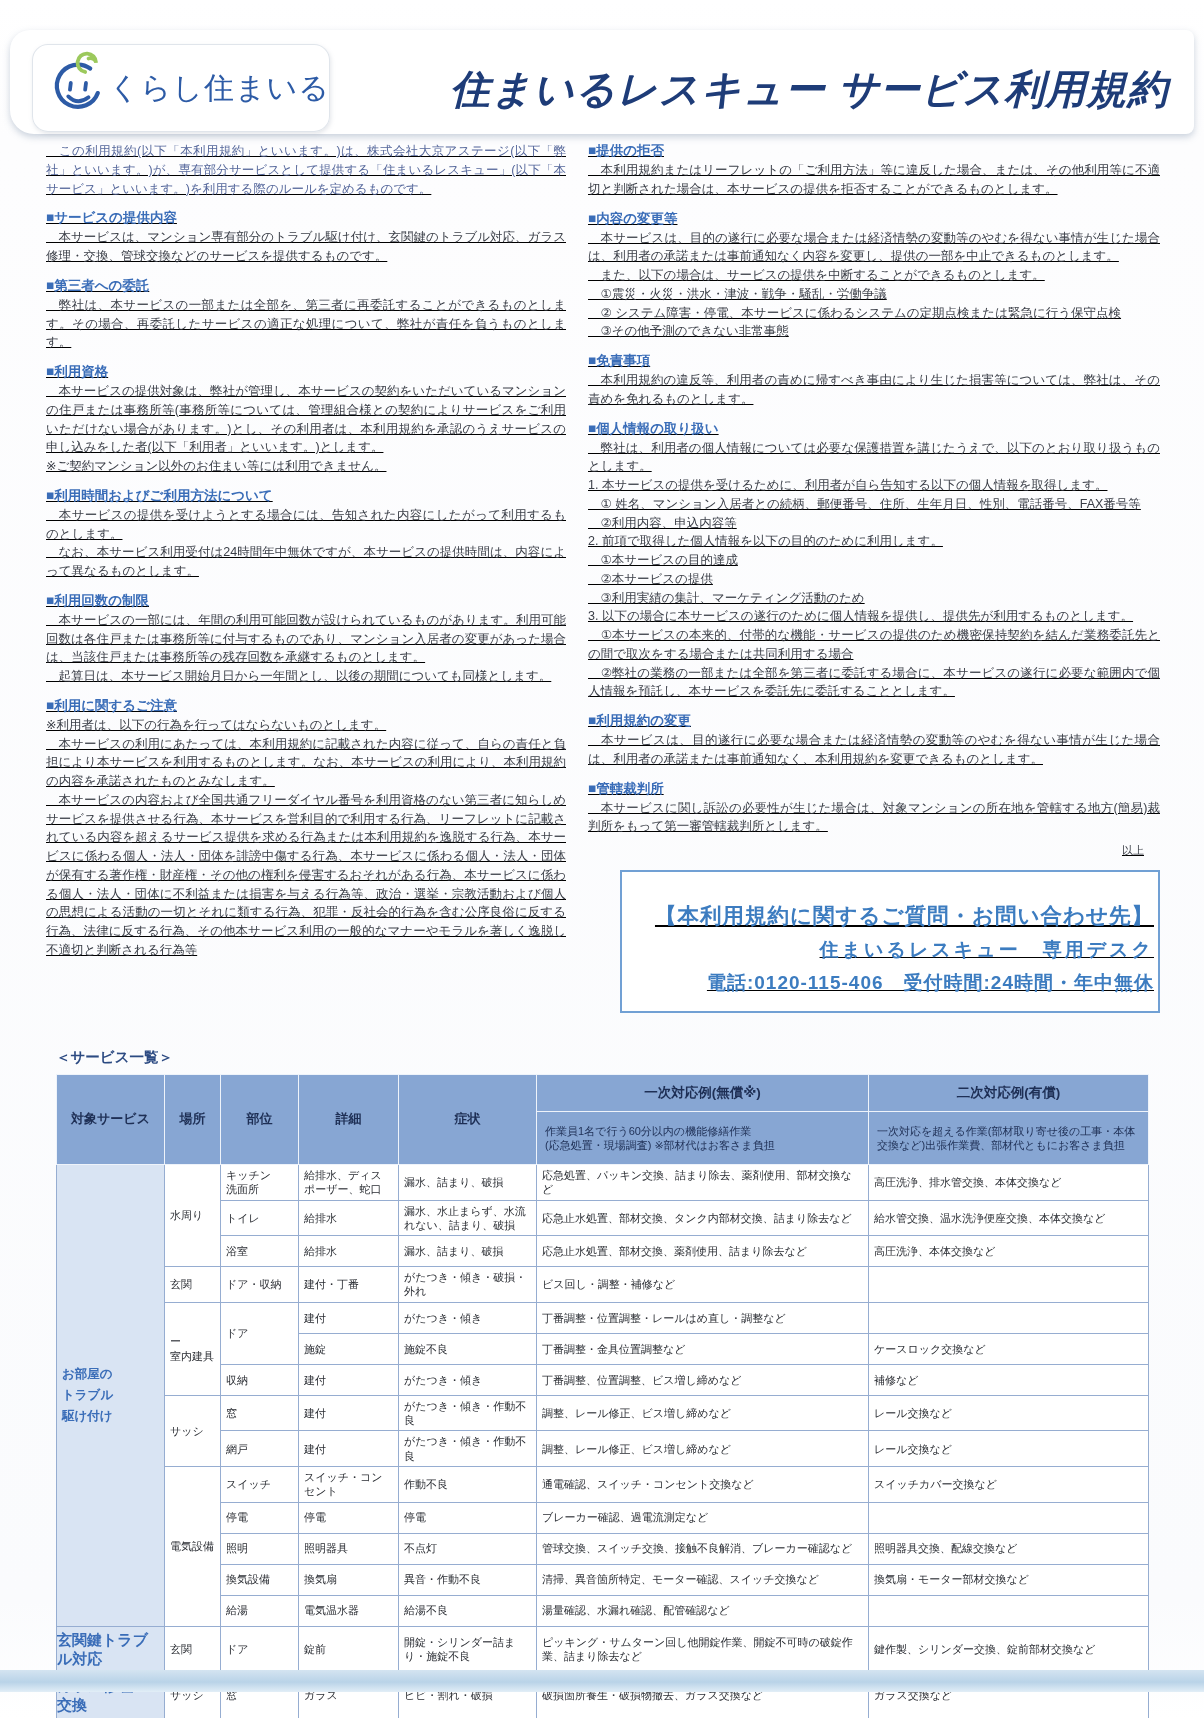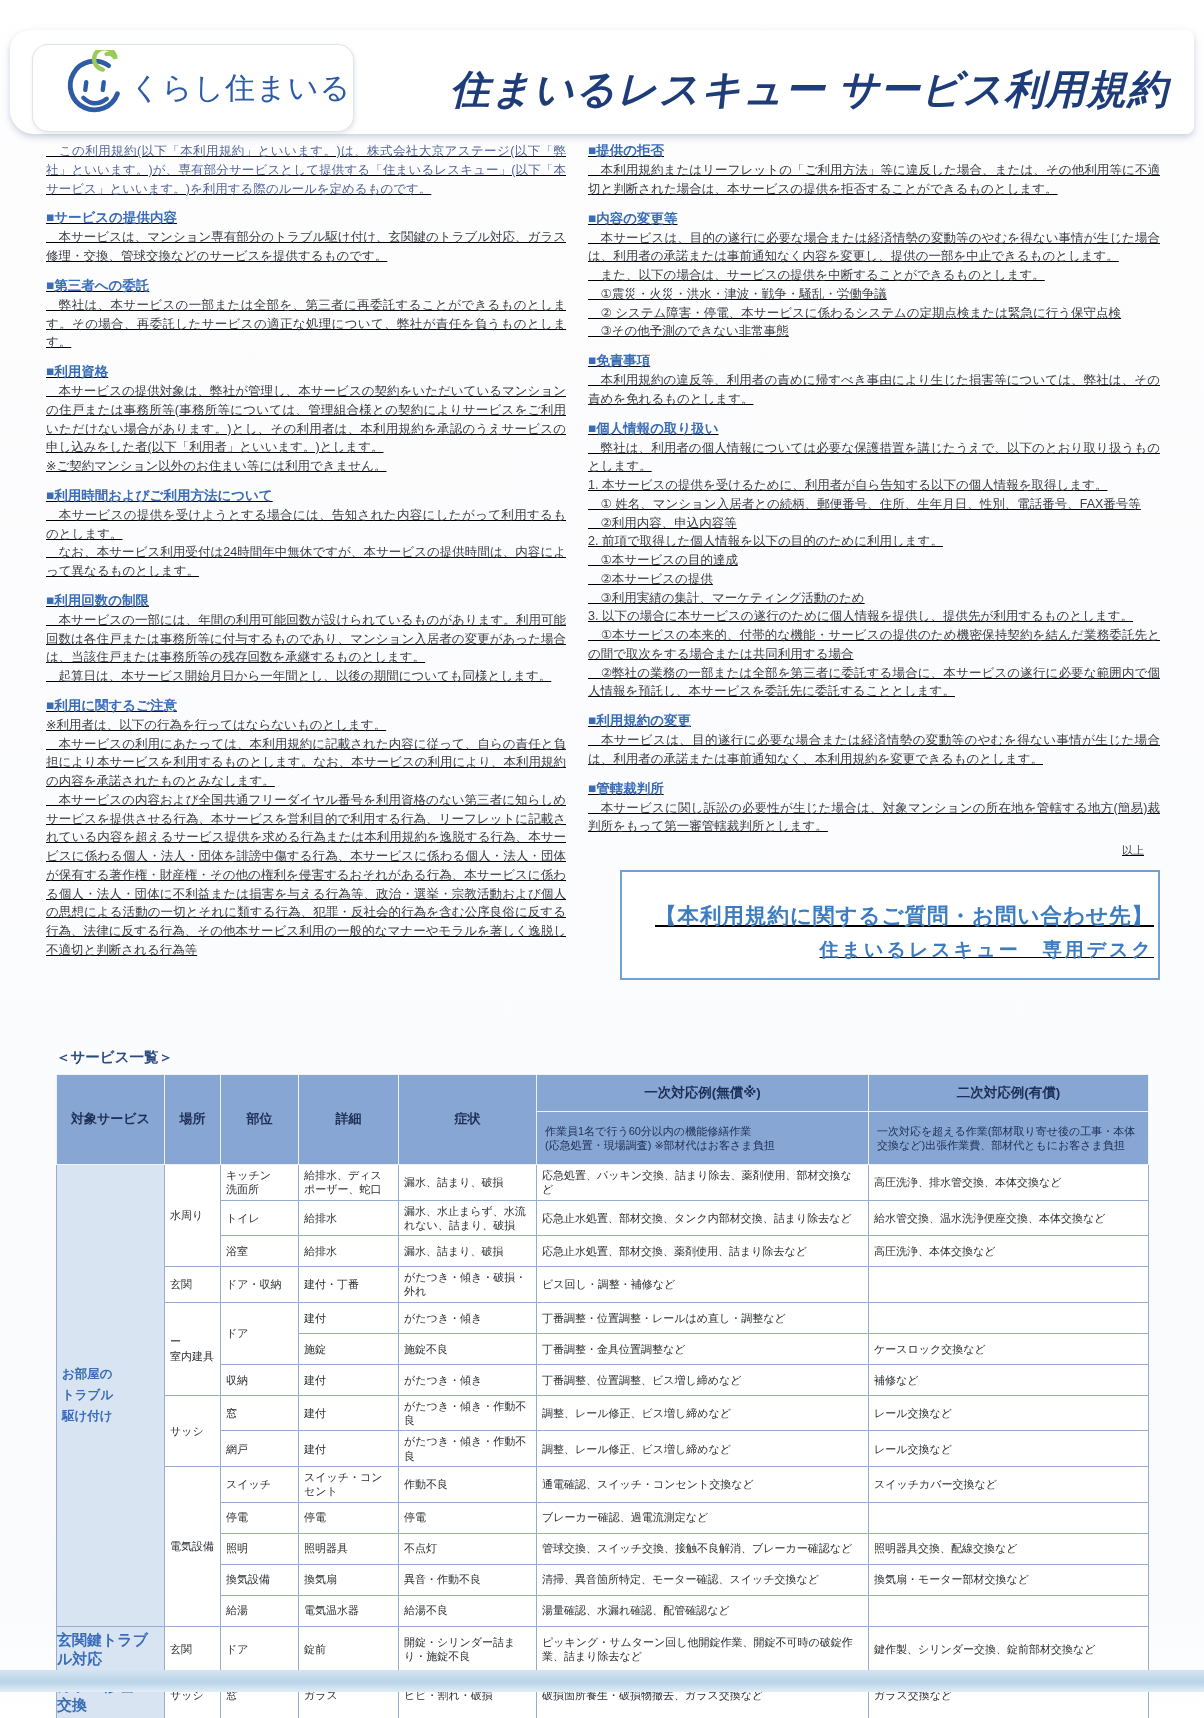--- a/index.html
+++ b/index.html
@@ -4,23 +4,23 @@
 <style>
   html,body{margin:0;padding:0;background:#e9ebee;}
   .page{
     position:relative;width:1204px;height:1718px;margin:0 auto;overflow:hidden;
     background:linear-gradient(180deg,#ffffff 0px,#fdfdfe 140px,#fafbfd 1600px,#ffffff 1718px);
     font-family:"Liberation Sans","DejaVu Sans",sans-serif;
   }
   
   .header{position:absolute;top:30px;left:10px;right:10px;height:104px;background:#ffffff;
     border-radius:20px 8px 8px 24px;box-shadow:0 3px 7px rgba(125,145,170,.40);}
-  .logo-box{position:absolute;left:22px;top:14px;width:322px;height:88px;background:#fff;
+  .logo-box{position:absolute;left:22px;top:14px;width:298px;height:88px;background:#fff;
     border-radius:16px;box-shadow:inset 0 0 0 1px #e0e5eb, 1px 2px 4px rgba(150,160,175,.25);
-    display:flex;align-items:center;padding-left:28px;box-sizing:border-box;}
+    display:flex;align-items:center;padding-left:16px;box-sizing:border-box;}
   .logo-text{color:#2d5ba6;font-size:30px;letter-spacing:1px;white-space:nowrap;}
   .doc-title{position:absolute;left:428px;top:20px;margin:12px;color:#1e3c78;font-size:40px;
     font-weight:bold;letter-spacing:1px;white-space:nowrap;font-style:italic;}
   
   .columns{position:absolute;top:142px;left:46px;width:1114px;display:flex;gap:22px;text-decoration:underline;}
   .col-left{width:520px;flex:none;}
   .col-right{width:572px;flex:none;}
   .section{margin-bottom:11px;}
   .sec-head{color:#3a6db8;font-weight:bold;font-size:13.5px;margin-bottom:1px;}
   .para{margin:0;font-size:12.5px;line-height:1.5;color:#3a3e47;white-space:pre-wrap;text-align:justify;}
@@ -142,20 +142,21 @@
           </div>
           <div class="section">
             <div class="sec-head">■管轄裁判所</div>
             <p class="para">　本サービスに関し訴訟の必要性が生じた場合は、対象マンションの所在地を管轄する地方(簡易)裁判所をもって第一審管轄裁判所とします。</p>
           </div>
         </div>
       <div class="closing">以上</div>
       <div class="contact-box">
         <div class="cb1">【本利用規約に関するご質問・お問い合わせ先】</div>
         <div class="cb2">住まいるレスキュー　専用デスク</div>
+        <div class="cb3">電話:0120-115-406　受付時間:24時間・年中無休</div>
       </div>
     </div>
   </div>
 
   <div class="table-wrap">
     <div class="svc-label">＜サービス一覧＞</div>
     <table id="svc-table">
       <colgroup>
         <col style="width:108px">
           <col style="width:56px">

